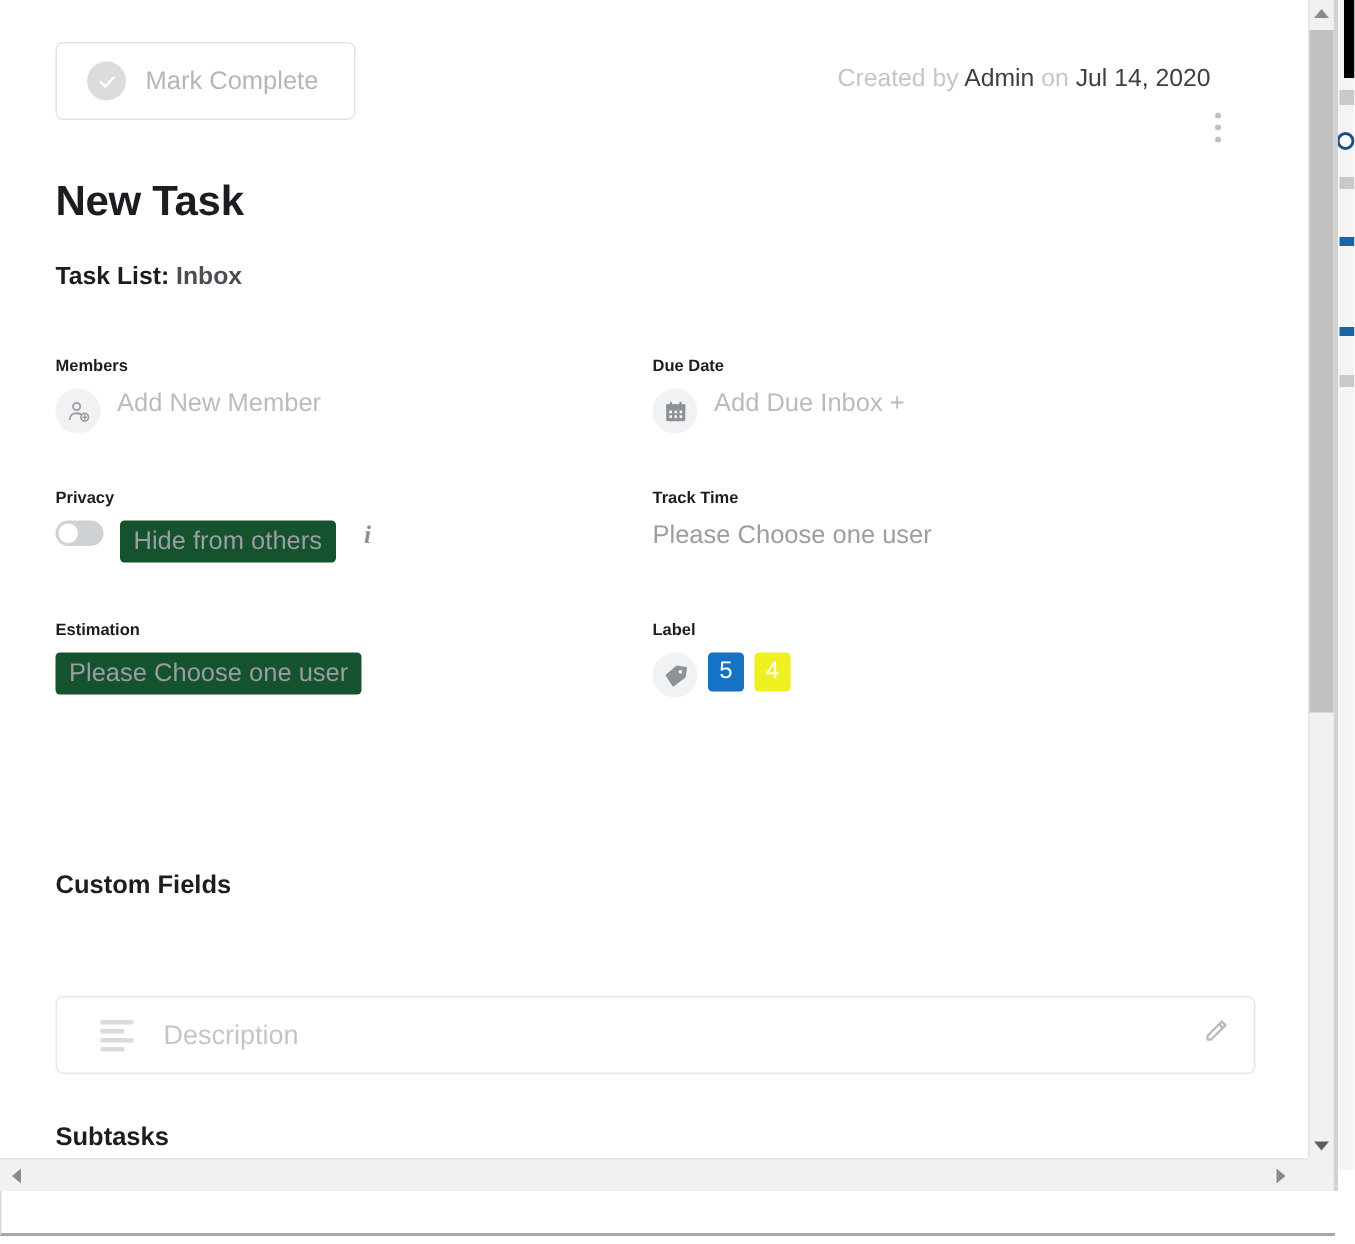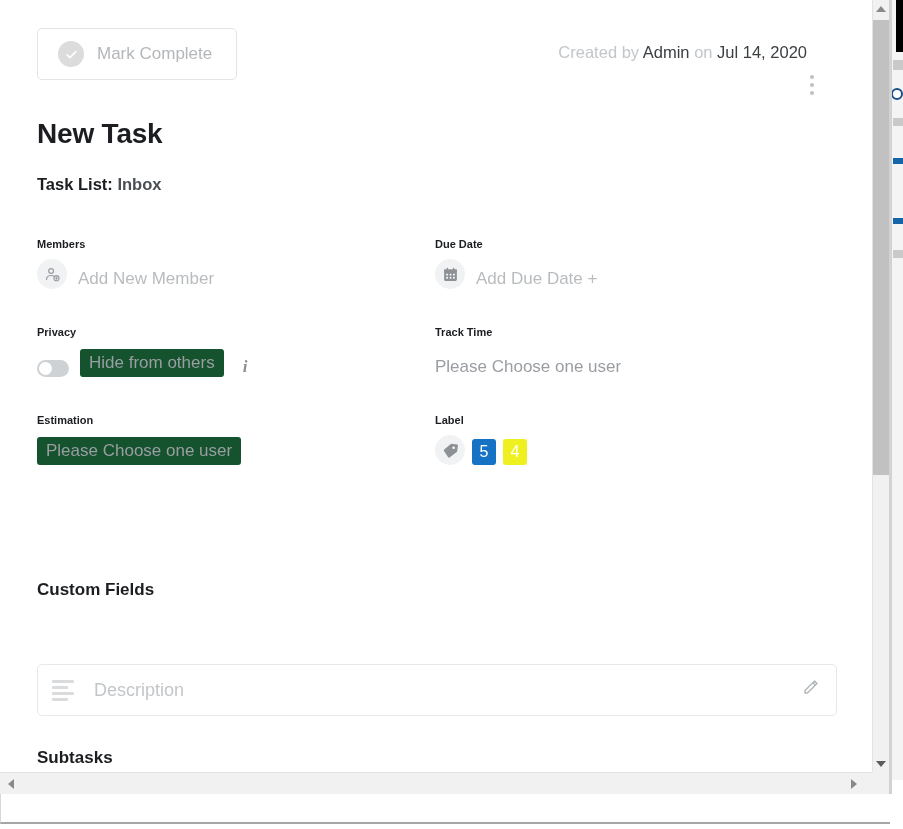--- a/index.html
+++ b/index.html
@@ -82,21 +82,21 @@
 
   
   .fields { position: absolute; top: 238px; left: 37px; width: 800px; }
   .frow { position: relative; }
   .col-l { position: absolute; left: 0; width: 390px; }
   .col-r { position: absolute; left: 398px; width: 400px; }
 
   .fld-label {
     font-size: 11px; font-weight: 700; color: #1b1d20; margin-bottom: 9px;
   }
-  .fld-row { display: flex; align-items: flex-end; gap: 11px; height: 30px; }
+  .fld-row { display: flex; align-items: flex-start; gap: 11px; height: 30px; }
 
   .circ-icon {
     width: 30px; height: 30px; border-radius: 50%; background: #f1f2f3;
     display: flex; align-items: center; justify-content: center; flex: 0 0 auto;
   }
   .ph-text { font-size: 17px; color: #b9bcbf; white-space: nowrap; }
 
   .chip {
     display: inline-block; background: #14532d; color: #9a9da1;
     font-size: 17px; padding: 4px 9px; border-radius: 3px; white-space: nowrap;
@@ -127,21 +127,21 @@
   .badge.yellow { background: #eef020; }
 
   
   .custom-head {
     position: absolute; top: 580px; left: 37px;
     font-size: 17px; font-weight: 700; color: #1b1d20;
   }
   .desc-box {
     position: absolute; top: 664px; left: 37px; width: 800px; height: 52px;
     border: 1px solid #e6e8ea; border-radius: 5px; background: #ffffff;
-    display: flex; align-items: center; padding: 0 16px 0 14px; cursor: text;
+    display: flex; align-items: center; padding: 0 16px 0 29px; cursor: text;
   }
   .desc-lines { width: 26px; height: 20px; flex: 0 0 auto; }
   .desc-lines i {
     display: block; height: 3px; background: #d9dbdd; border-radius: 1px; margin-bottom: 3px;
   }
   .desc-lines i:nth-child(1) { width: 22px; }
   .desc-lines i:nth-child(2) { width: 16px; }
   .desc-lines i:nth-child(3) { width: 22px; }
   .desc-lines i:nth-child(4) { width: 16px; }
   .desc-ph { font-size: 18px; color: #c3c6c9; margin-left: 16px; flex: 1 1 auto; }
@@ -276,21 +276,21 @@
                 <g fill="#ffffff">
                   <rect x="6" y="11" width="2.4" height="2.4"></rect>
                   <rect x="10.8" y="11" width="2.4" height="2.4"></rect>
                   <rect x="15.6" y="11" width="2.4" height="2.4"></rect>
                   <rect x="6" y="15.4" width="2.4" height="2.4"></rect>
                   <rect x="10.8" y="15.4" width="2.4" height="2.4"></rect>
                   <rect x="15.6" y="15.4" width="2.4" height="2.4"></rect>
                 </g>
               </svg>
             </span>
-            <span class="ph-text">Add Due Date +</span>
+            <span class="ph-text">Add Due Inbox +</span>
           </div>
         </div>
       </div>
 
       <div class="frow" style="height:88px;">
         <div class="col-l">
           <div class="fld-label">Privacy</div>
           <div class="fld-row">
             <span class="toggle">
               <span class="knob"></span>

